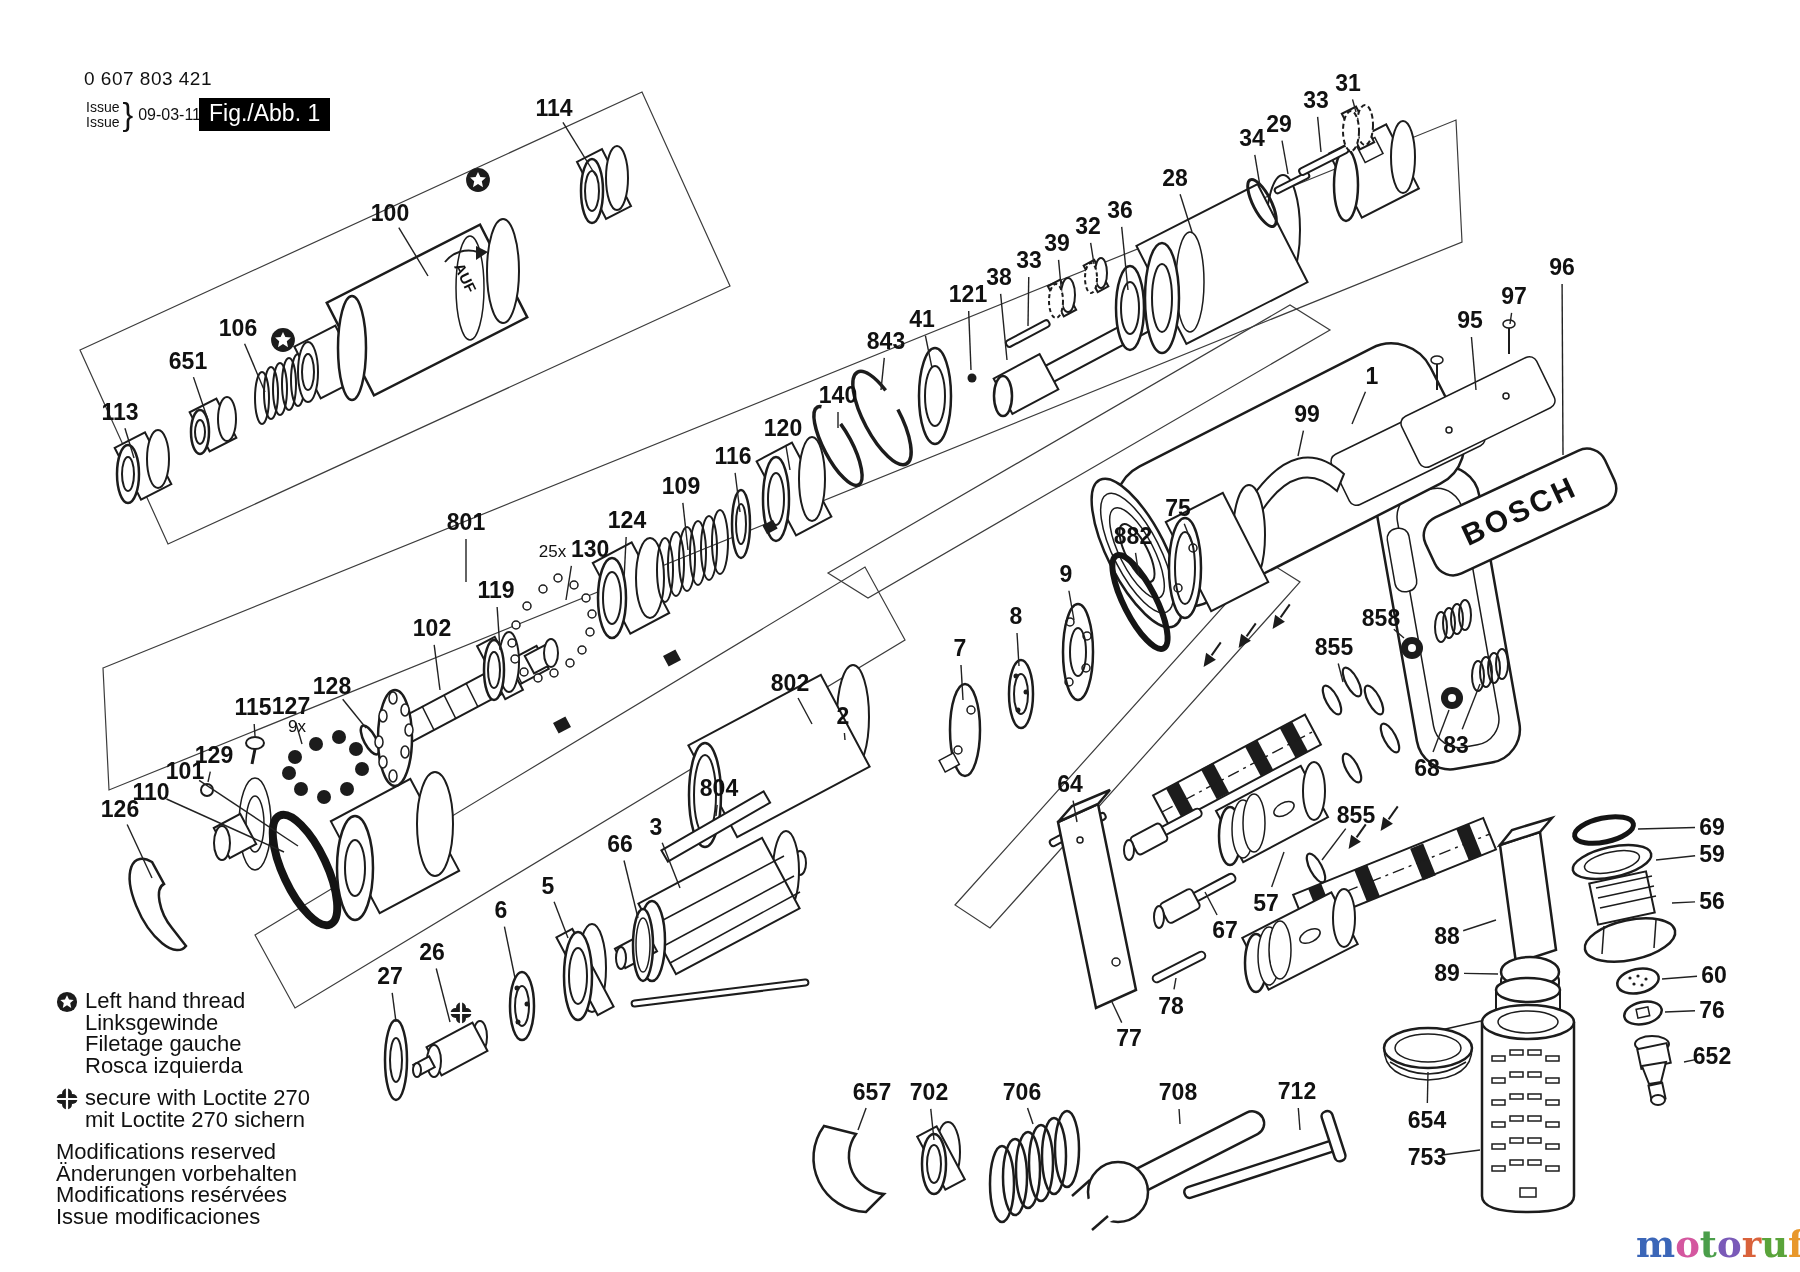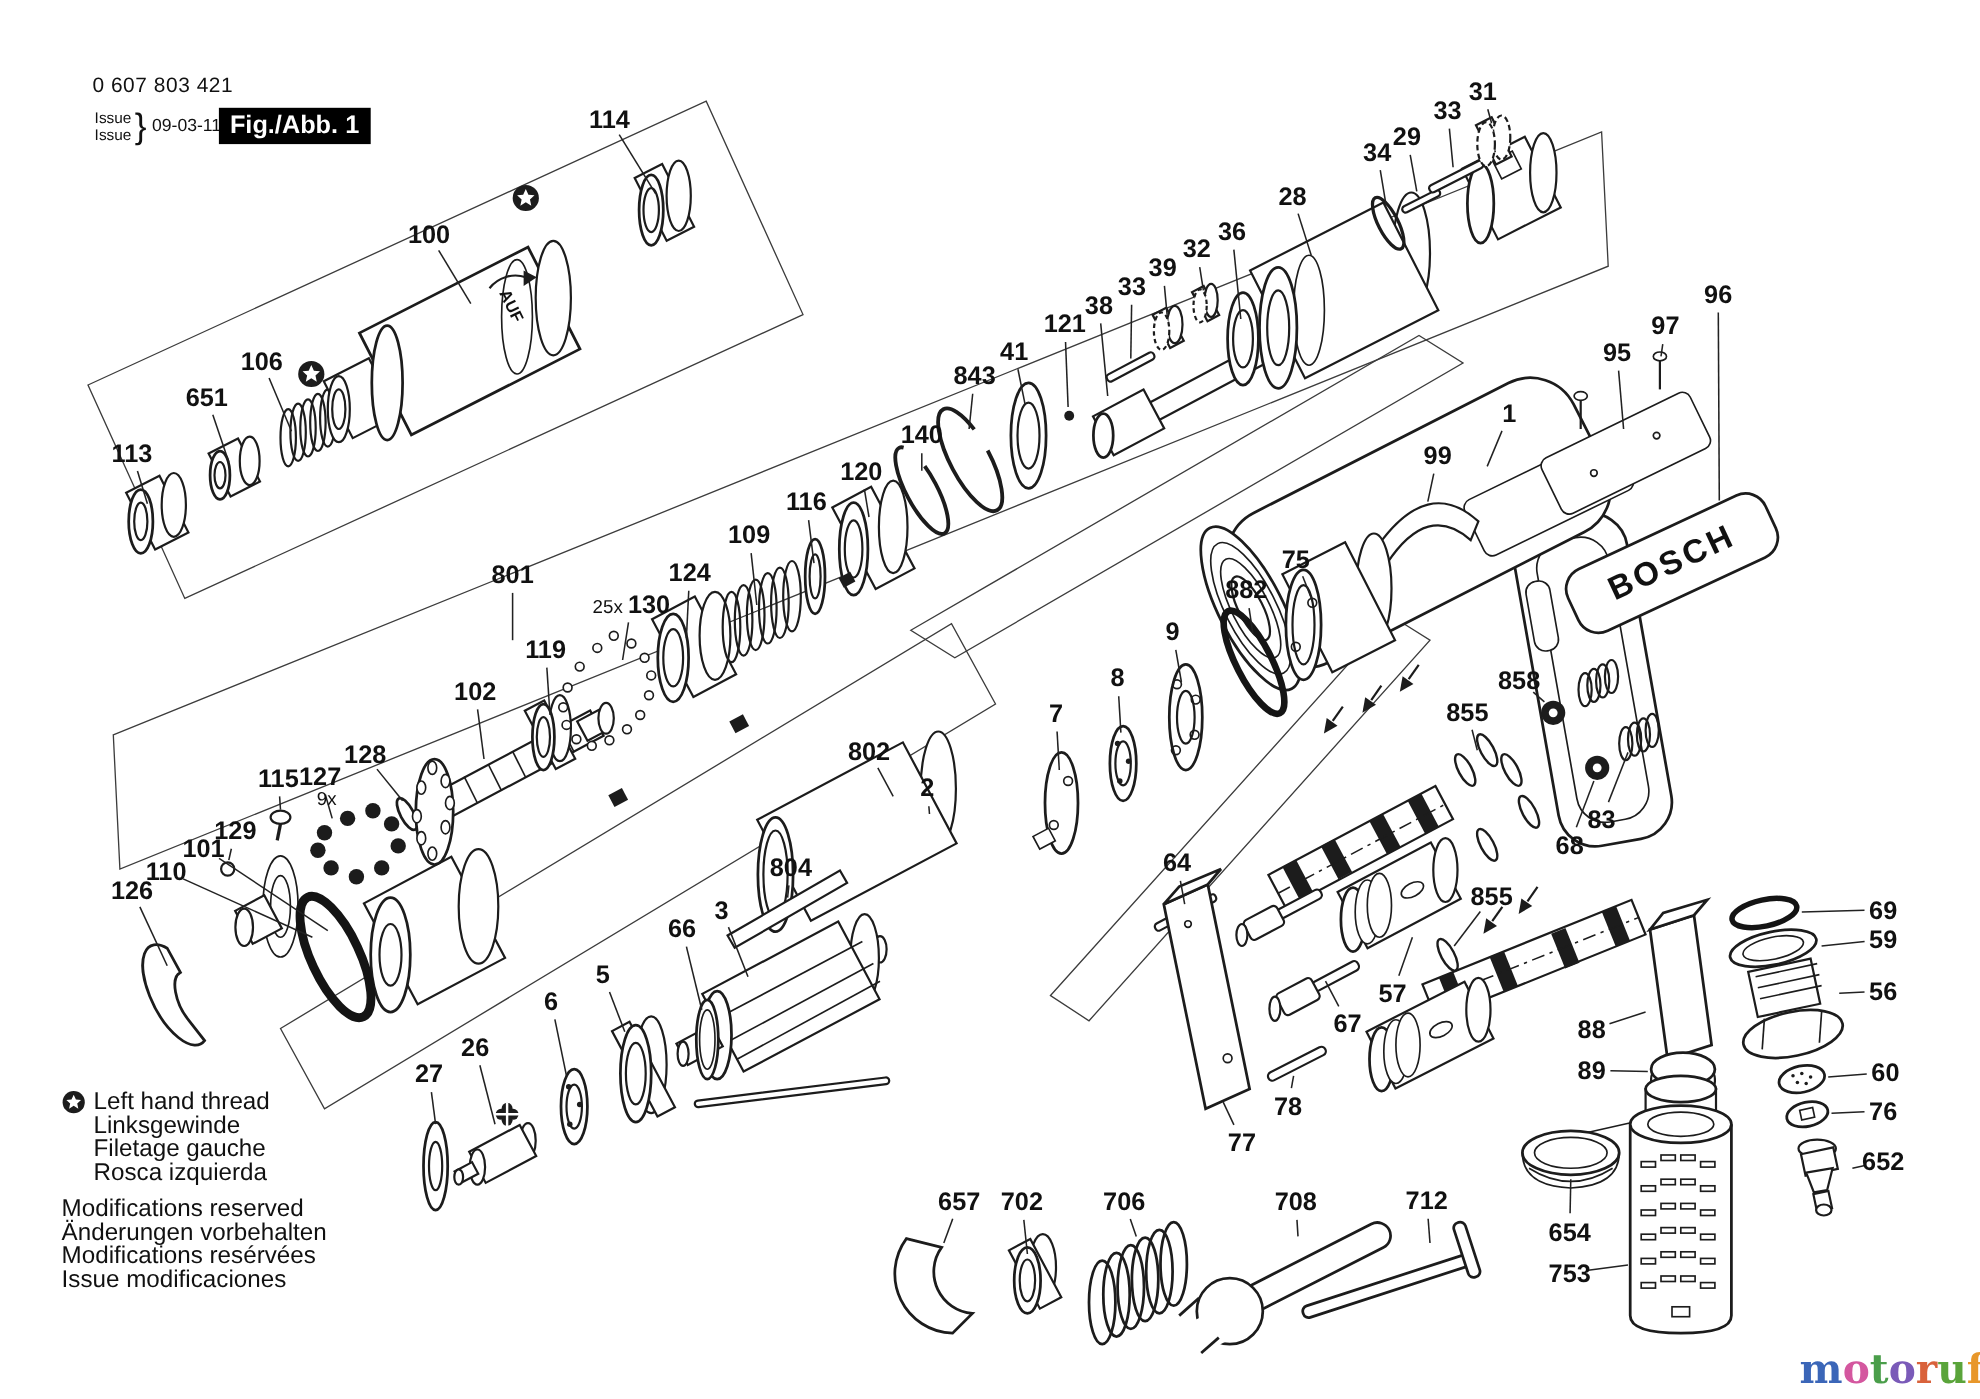--- a/index.html
+++ b/index.html
@@ -19,21 +19,21 @@
   .bosch{font:bold 30px "Liberation Sans",sans-serif;letter-spacing:3px;fill:#111;text-anchor:middle}
   .auf{font:bold 15px "Liberation Sans",sans-serif;fill:#111;text-anchor:middle}
   .dashdot{stroke:#1c1c1c;stroke-width:1.4;fill:none;stroke-dasharray:12 5 3 5}
   
   .hdr{position:absolute}
   #partnum{left:84px;top:68px;font-size:19px;letter-spacing:.5px}
   #issue{left:86px;top:96px;display:flex;align-items:center;gap:3px}
   #issue .lbls{font-size:14px;line-height:15px}
   #issue .brace{font-size:32px;font-weight:300}
   #issue .date{font-size:16px;margin-left:2px}
-  #figbox{left:199px;top:98px;background:#000;color:#fff;font-weight:bold;font-size:23px;padding:2px 10px 4px}
+  #figbox{left:199px;top:98px;background:#000;color:#fff;font-weight:normal;font-size:23px;padding:2px 10px 4px}
   
   #legend{position:absolute;left:56px;top:990px;font-size:22px;line-height:21.5px}
   .lrow{display:flex;gap:7px;margin-bottom:11px}
   .lrow svg{flex:0 0 auto;margin-top:1px}
   #mods{}
   
   #logo{position:absolute;left:1636px;top:1226px;font-family:"DejaVu Serif",serif;font-weight:bold;font-size:37px;line-height:1;white-space:nowrap}
 </style>
 </head>
 <body>
@@ -779,20 +779,29 @@
     <svg width="22" height="22">
         <use href="#star-sym" width="22" height="22"></use>
       </svg>
     <div>
       <div>Left hand thread</div>
       <div>Linksgewinde</div>
       <div>Filetage gauche</div>
       <div>Rosca izquierda</div>
     </div>
   </div>
+  <div class="lrow">
+    <svg width="22" height="22">
+        <use href="#clover-sym" width="22" height="22"></use>
+      </svg>
+    <div>
+      <div>secure with Loctite 270</div>
+      <div>mit Loctite 270 sichern</div>
+    </div>
+  </div>
   <div id="mods">
     <div>Modifications reserved</div>
     <div>Änderungen vorbehalten</div>
     <div>Modifications resérvées</div>
     <div>Issue modificaciones</div>
   </div>
 </div>
 
 <div id="logo"><span style="color: rgb(59, 102, 184);">m</span><span style="color: rgb(212, 87, 159);">o</span><span style="color: rgb(74, 158, 74);">t</span><span style="color: rgb(122, 90, 184);">o</span><span style="color: rgb(217, 98, 59);">r</span><span style="color: rgb(90, 164, 58);">u</span><span style="color: rgb(232, 151, 42);">f</span></div>
 

